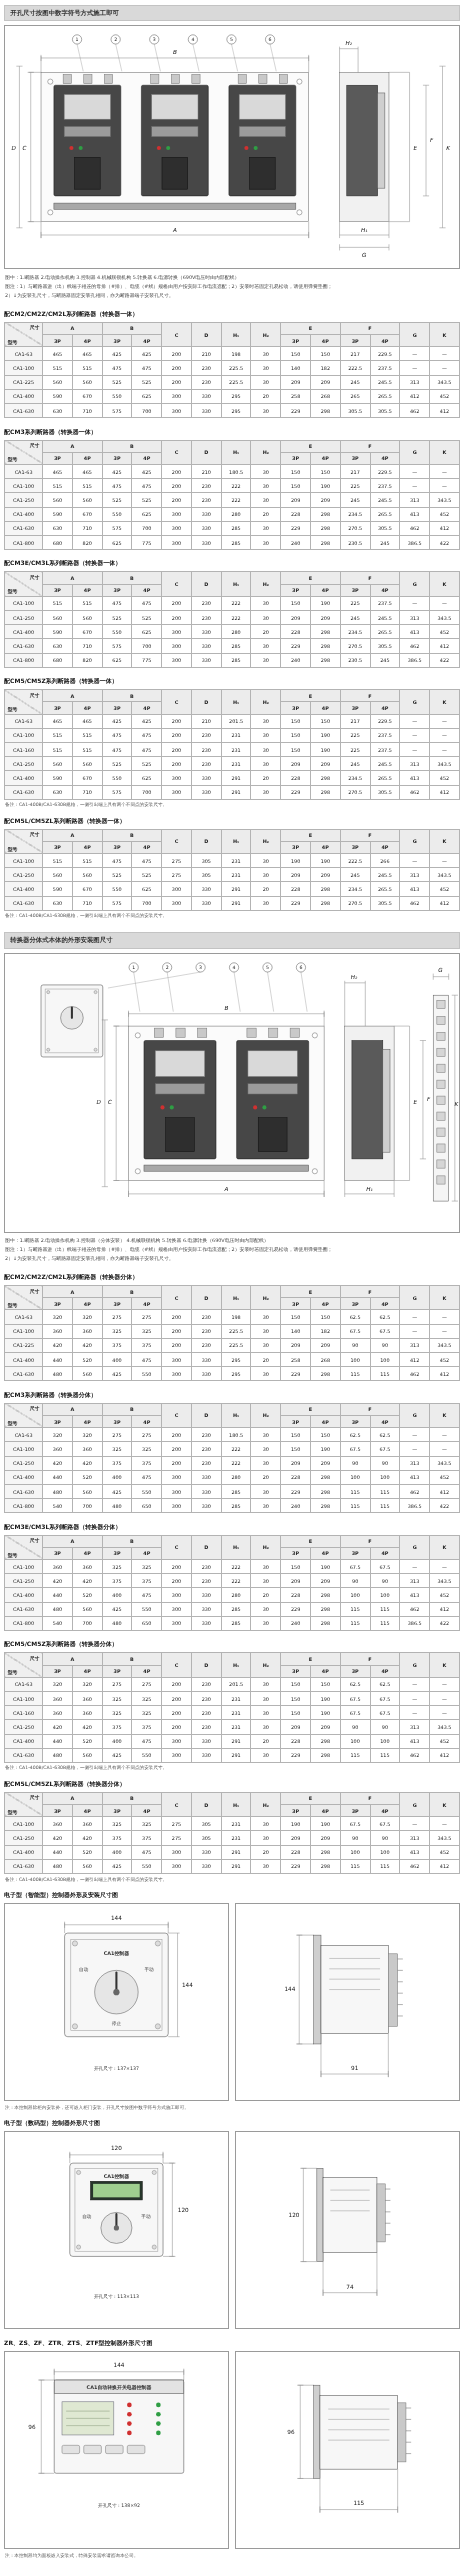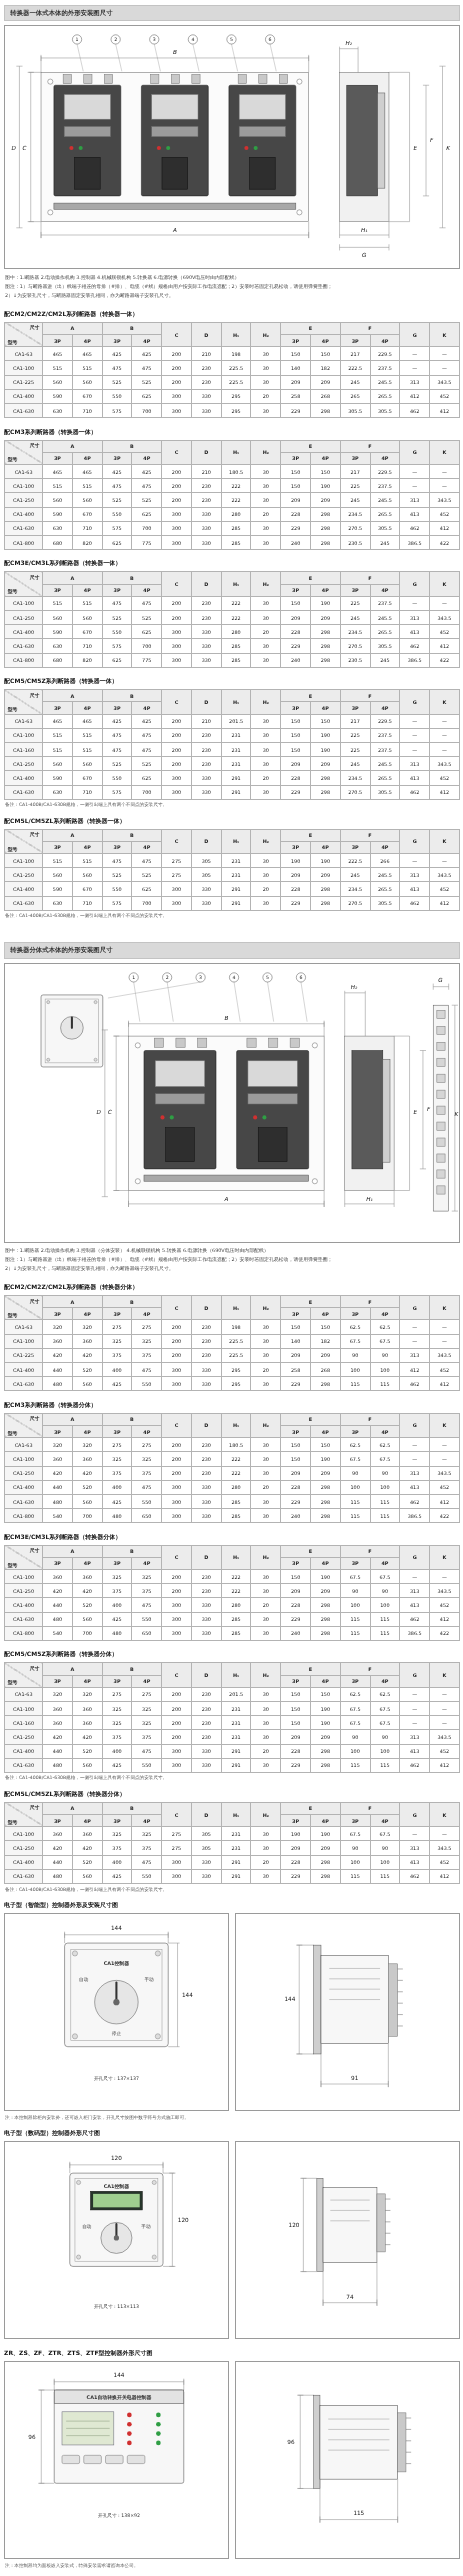--- a/index.html
+++ b/index.html
@@ -69,21 +69,21 @@
   .lcd-lit { fill:#9fcf8f; stroke:none; }
   .btn { fill:#e2e2e2; stroke:#777; }
   .vent { stroke:#9a9a9a; }
   .teeth { stroke:#666; }
 </style>
 </head>
 <body>
 
 <div class="page">
 
-  <div class="banner">转换器一体式本体的外形安装图尺寸</div>
+  <div class="banner">开孔尺寸按图中数字符号方式施工即可</div>
 
   <div class="figure-box">
     <svg viewBox="0 0 884 470" width="455" height="242">
       <g class="callouts">
         <line x1="140" y1="35" x2="152" y2="88"></line>
           <circle cx="140" cy="26" r="9"></circle>
           <text x="140" y="29">1</text>
         <line x1="215" y1="35" x2="227" y2="88"></line>
           <circle cx="215" cy="26" r="9"></circle>
           <text x="215" y="29">2</text>
@@ -889,21 +889,21 @@
             <td>270.5</td>
             <td>305.5</td>
             <td>462</td>
             <td>412</td>
           </tr>
         </tbody>
       </table>
     <div class="table-note">备注：CA1-400B/CA1-630B规格，一侧引出端上具有两个不同点的安装尺寸。</div>
   </section>
 
-  <div class="banner" style="margin-top:24px">转换器分体式本体的外形安装图尺寸</div>
+  <div class="banner" style="margin-top:14px">转换器分体式本体的外形安装图尺寸</div>
 
   <div class="figure-box">
     <svg viewBox="0 0 884 540" width="455" height="278">
       <g class="callouts">
         <line x1="250" y1="35" x2="262" y2="112"></line>
           <circle cx="250" cy="26" r="9"></circle>
           <text x="250" y="29">1</text>
         <line x1="315" y1="35" x2="327" y2="112"></line>
           <circle cx="315" cy="26" r="9"></circle>
           <text x="315" y="29">2</text>

